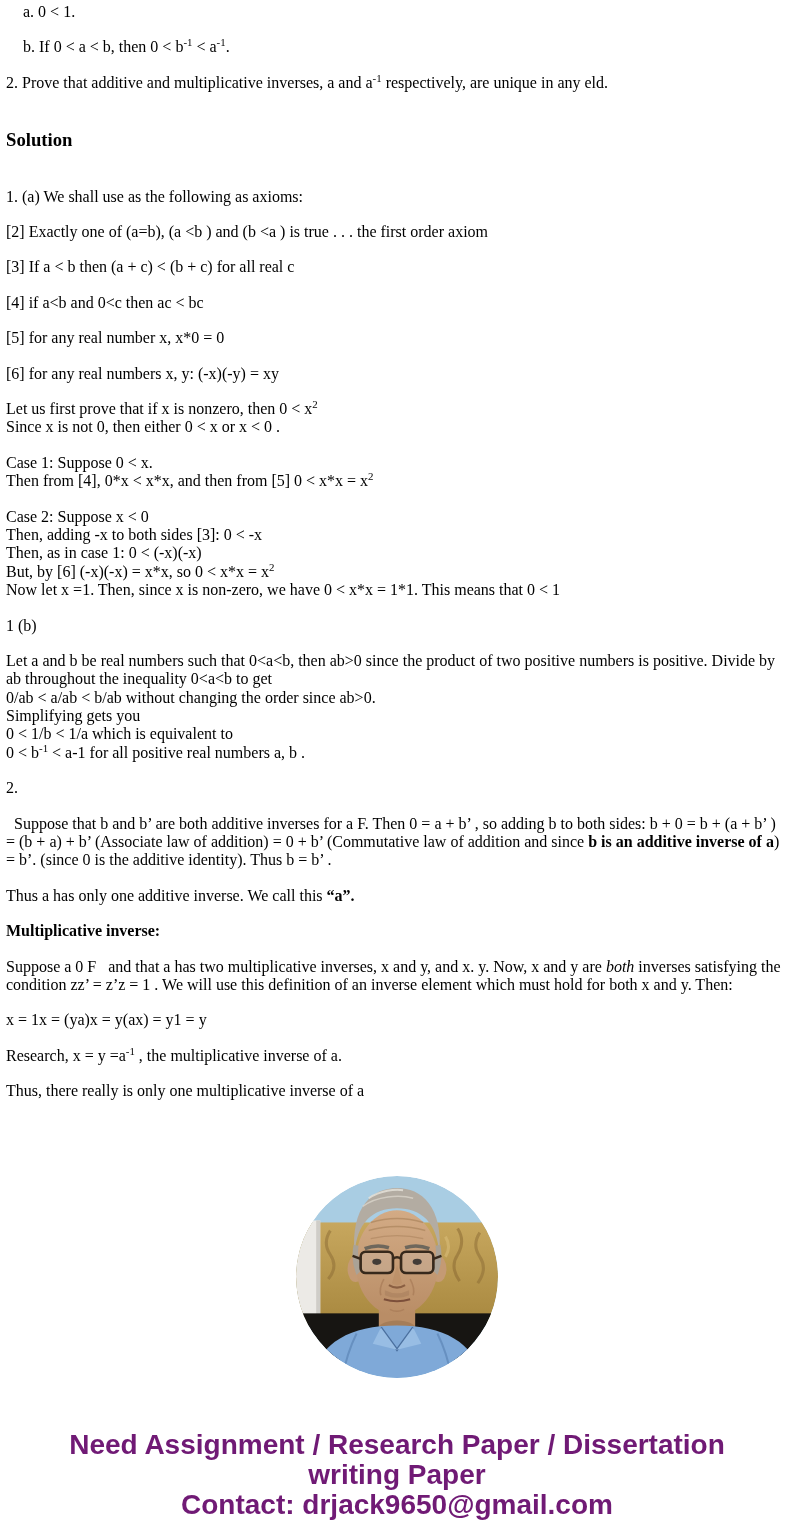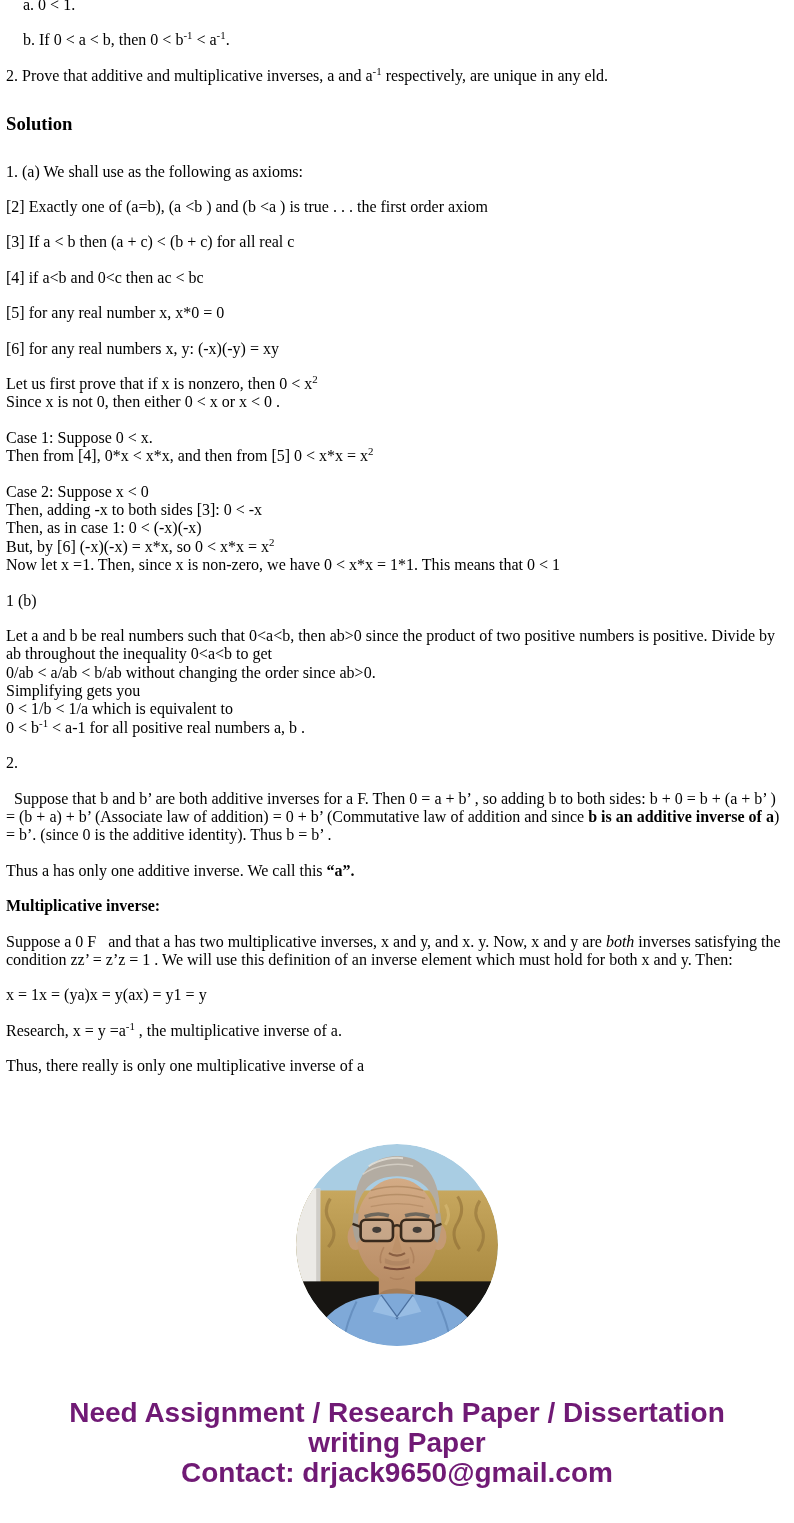--- a/index.html
+++ b/index.html
@@ -1,20 +1,20 @@
 <!DOCTYPE html>
 <html><head>
 <meta charset="utf-8">
 <style>
   html,body{margin:0;padding:0;background:#fff;}
   .page{position:relative;width:794px;height:1523px;margin:0 auto;background:#ffffff;
         overflow:hidden;font-family:"Liberation Serif", serif;font-size:16px;color:#000;}
-  .doc{display:flow-root;padding:5px 6px;}
+  .doc{display:flow-root;padding:12px 6px;}
   .doc p{margin:17px 0;line-height:1.15;}
-  .doc h3{font-size:18.7px;font-weight:bold;margin:28px 0;line-height:1.15;}
+  .doc h3{font-size:18.7px;font-weight:bold;margin:37px 0;line-height:1.15;}
   .doc .indent{padding-left:17px;}
   .doc .clip-top{margin-top:-9px;}
   .doc .first-indent{text-indent:8px;}
   .b{font-weight:bold;}
   .i{font-style:italic;}
   sup{font-size:68%;line-height:0;}
   .avatar-wrap{margin:46px 0 0 0;display:flex;justify-content:center;}
   .avatar{width:202px;height:202px;border-radius:50%;overflow:hidden;}
   .promo{margin-top:52px;text-align:center;font-family:"Liberation Sans", sans-serif;
          font-weight:bold;font-size:28px;line-height:30px;color:#701a75;}

